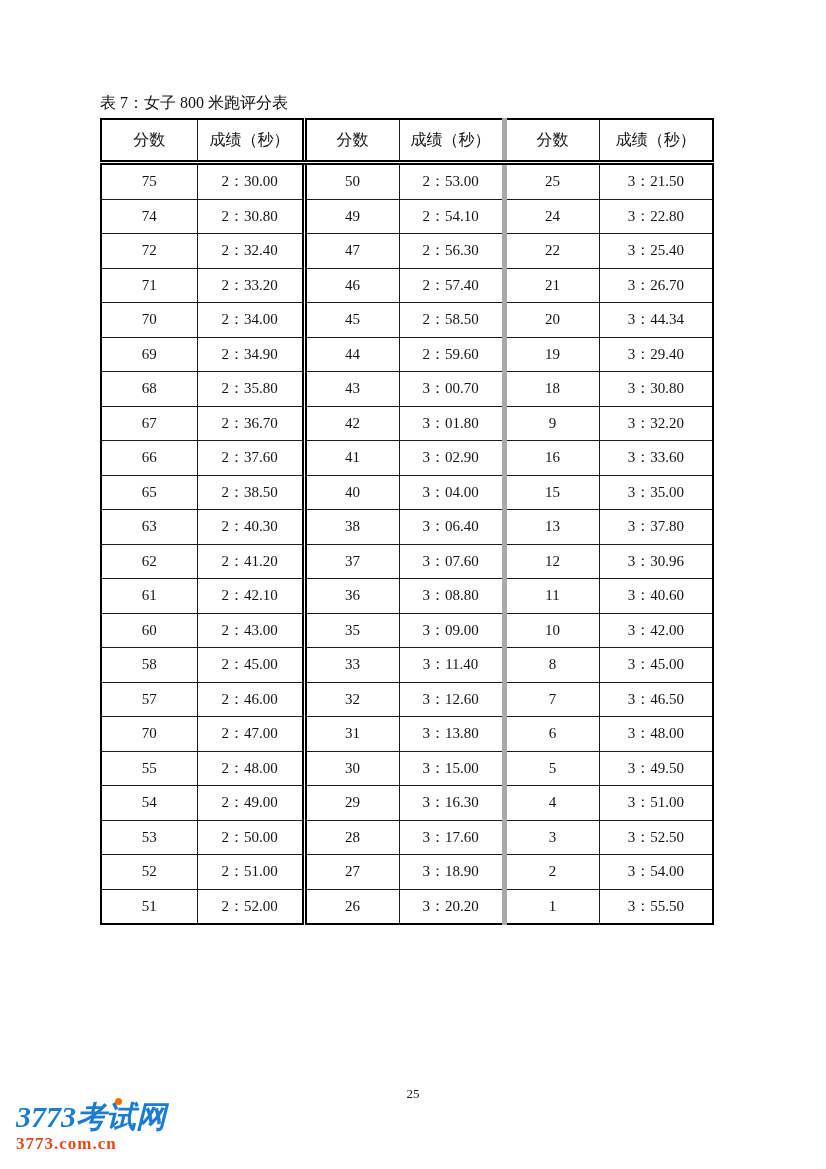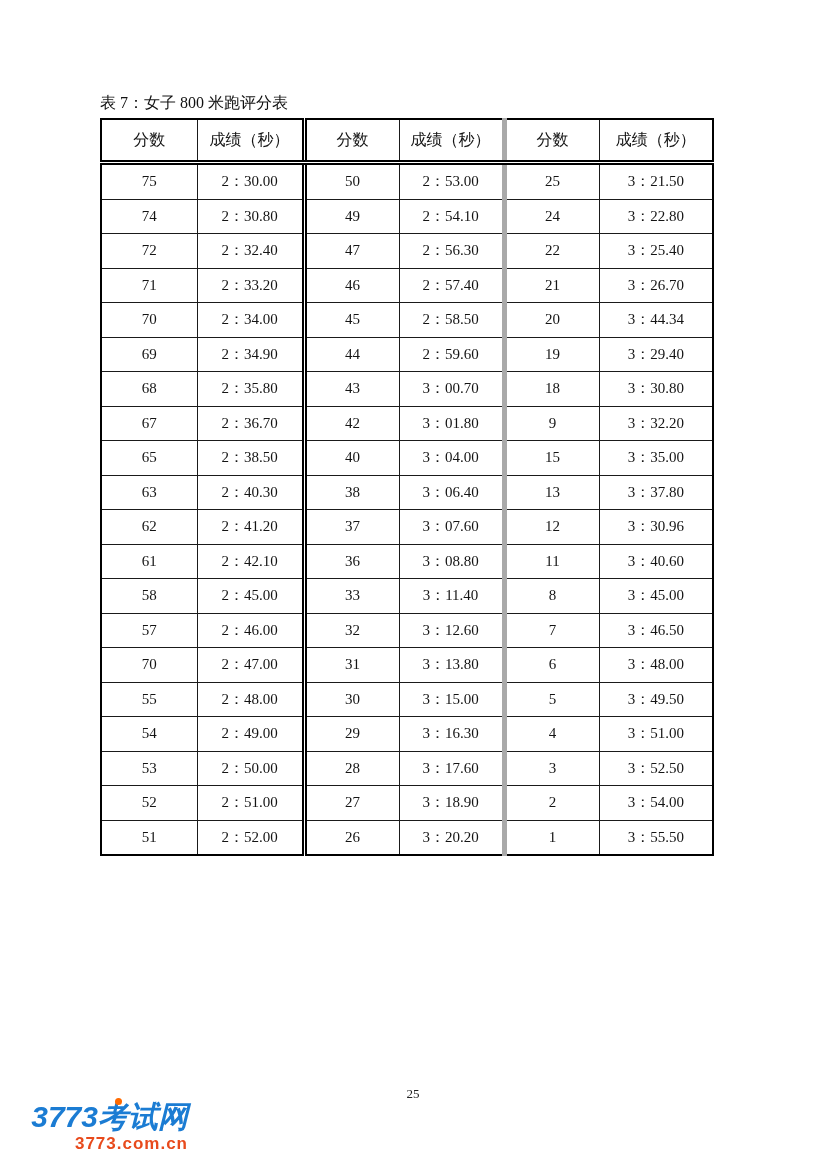--- a/index.html
+++ b/index.html
@@ -78,22 +78,22 @@
     width: 826px;
     text-align: center;
     font-size: 13px;
     color: #222222;
   }
   .logo {
     position: absolute;
     left: 16px;
     top: 1100px;
     width: 172px;
-    text-align: right;
-    font-family: Liberation Sans, sans-serif;
+    text-align: left;
+    font-family: Liberation Serif, serif;
   }
   .logo-main {
     position: relative;
     font-size: 30px;
     line-height: 1.1;
     font-weight: bold;
     font-style: italic;
     letter-spacing: 0px;
     color: #1b7cd3;
     white-space: nowrap;
@@ -201,20 +201,28 @@
         </tr>
         <tr>
           <td>67</td>
           <td>2：36.70</td>
           <td>42</td>
           <td>3：01.80</td>
           <td>9</td>
           <td>3：32.20</td>
         </tr>
         <tr>
+          <td>66</td>
+          <td>2：37.60</td>
+          <td>41</td>
+          <td>3：02.90</td>
+          <td>16</td>
+          <td>3：33.60</td>
+        </tr>
+        <tr>
           <td>65</td>
           <td>2：38.50</td>
           <td>40</td>
           <td>3：04.00</td>
           <td>15</td>
           <td>3：35.00</td>
         </tr>
         <tr>
           <td>63</td>
           <td>2：40.30</td>
@@ -233,20 +241,28 @@
         </tr>
         <tr>
           <td>61</td>
           <td>2：42.10</td>
           <td>36</td>
           <td>3：08.80</td>
           <td>11</td>
           <td>3：40.60</td>
         </tr>
         <tr>
+          <td>60</td>
+          <td>2：43.00</td>
+          <td>35</td>
+          <td>3：09.00</td>
+          <td>10</td>
+          <td>3：42.00</td>
+        </tr>
+        <tr>
           <td>58</td>
           <td>2：45.00</td>
           <td>33</td>
           <td>3：11.40</td>
           <td>8</td>
           <td>3：45.00</td>
         </tr>
         <tr>
           <td>57</td>
           <td>2：46.00</td>

